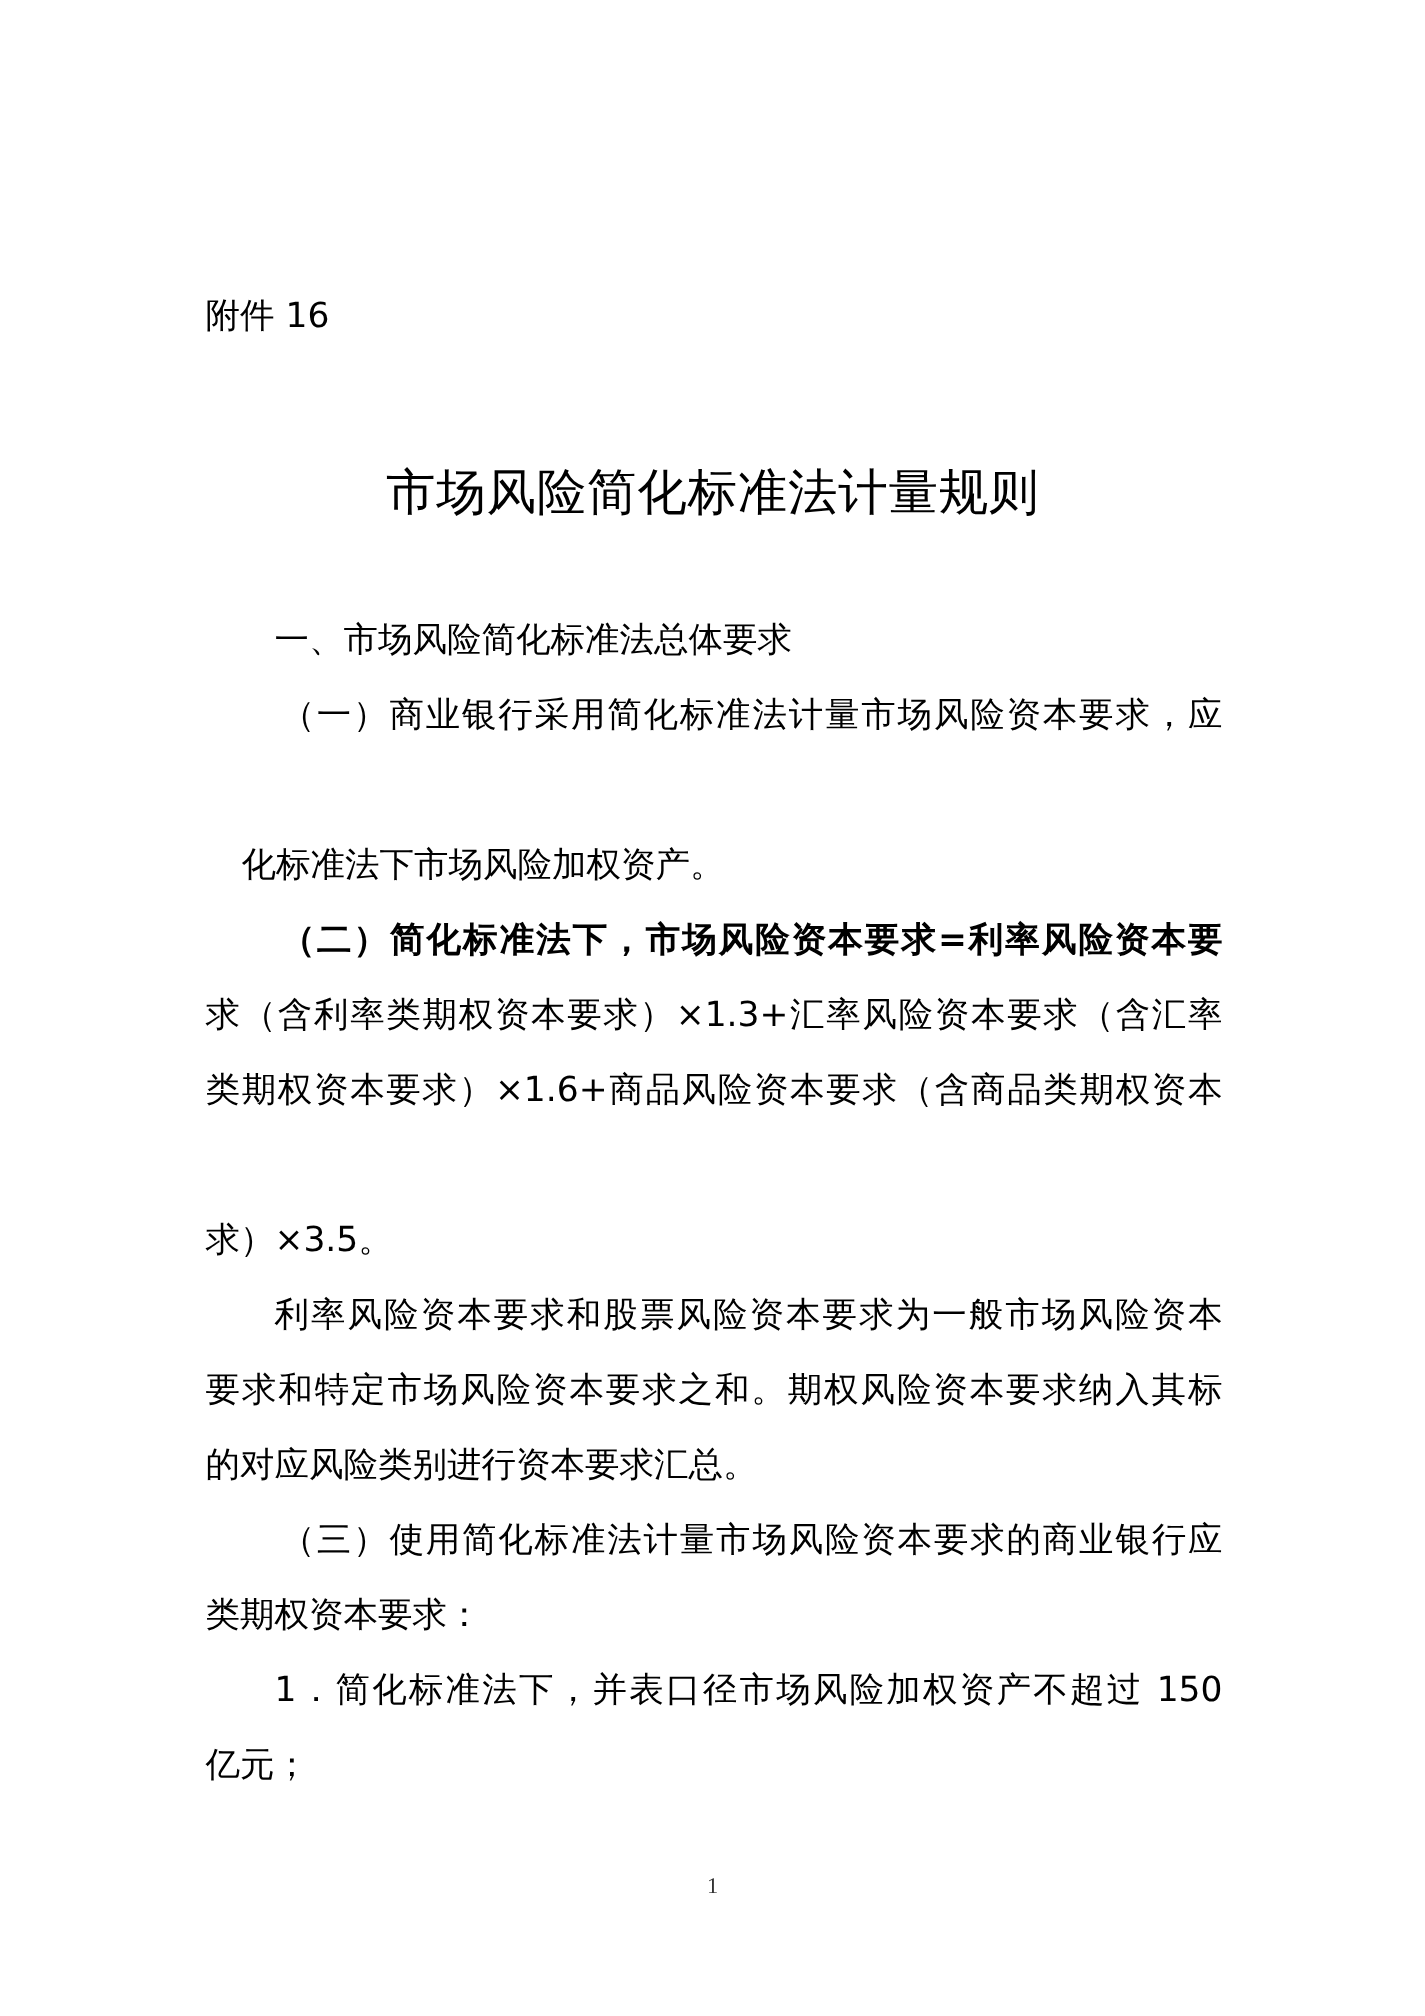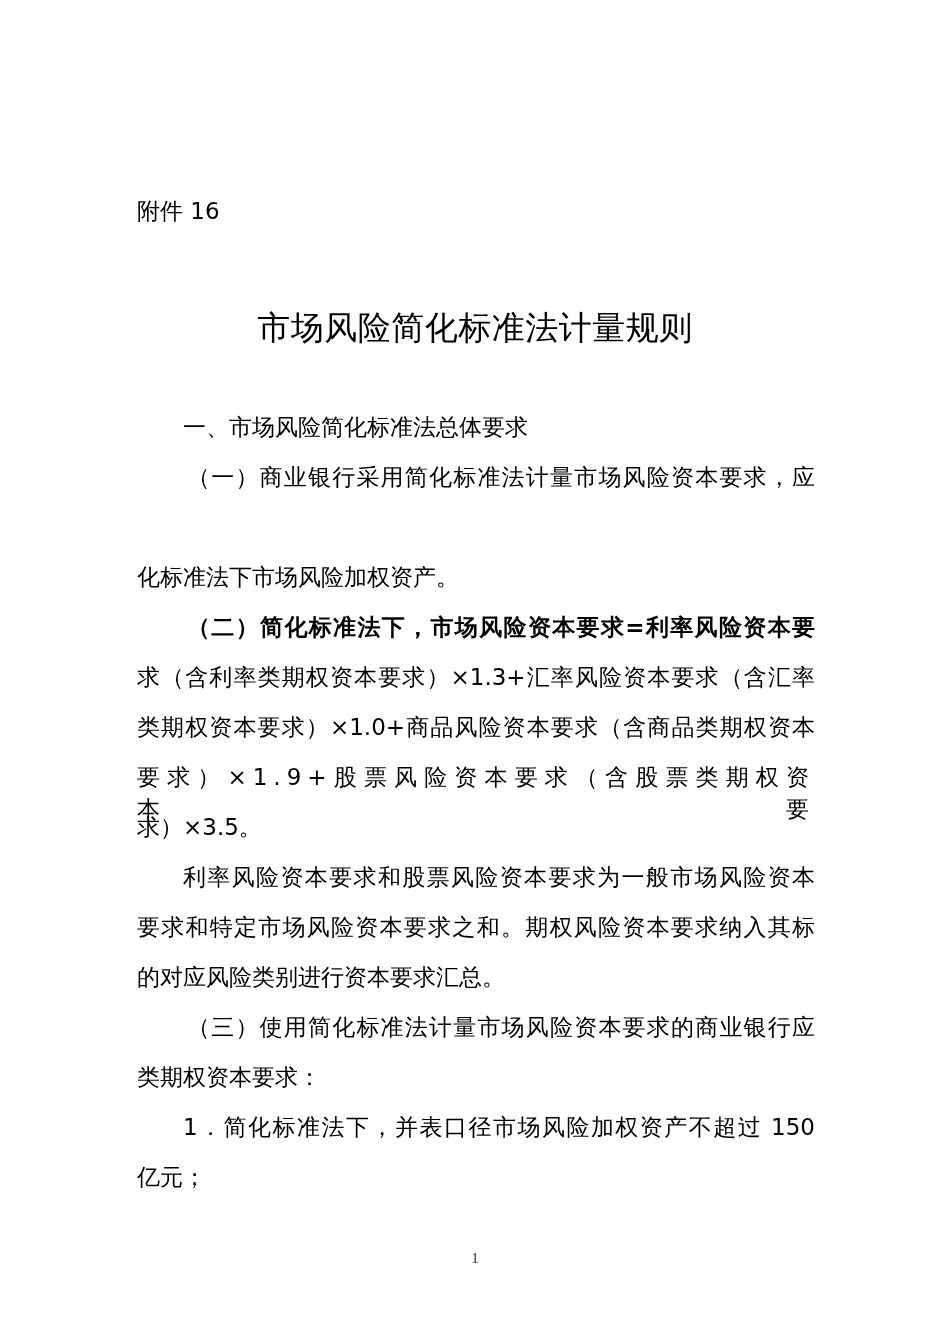--- a/index.html
+++ b/index.html
@@ -22,26 +22,25 @@
 
 <div class="page">
 
   <div class="attachment">附件 16</div>
 
   <div class="title">市场风险简化标准法计量规则</div>
 
   <div class="line indent" style="top:411px;">一、市场风险简化标准法总体要求</div>
 
   <div class="line indent-paren just" style="top:461px;">（一）商业银行采用简化标准法计量市场风险资本要求，应</div>
-  <div class="line" style="top:561px;">化标准法下市场风险加权资产。</div>
+  <div class="line" style="top:561px;margin-left:24px;">化标准法下市场风险加权资产。</div>
 
   <div class="line indent-paren just" style="top:611px;font-weight:bold;">（二）简化标准法下，市场风险资本要求=利率风险资本要</div>
   <div class="line just" style="top:661px;">求（含利率类期权资本要求）×1.3+汇率风险资本要求（含汇率</div>
-  <div class="line just" style="top:711px;">类期权资本要求）×1.0+商品风险资本要求（含商品类期权资本</div>
-  <div class="line just" style="top:761px; letter-spacing:6px;">要求）×1.9+股票风险资本要求（含股票类期权资本要</div>
+  <div class="line just" style="top:711px;">类期权资本要求）×1.6+商品风险资本要求（含商品类期权资本</div>
   <div class="line" style="top:811px;">求）×3.5。</div>
 
   <div class="line indent just" style="top:861px;">利率风险资本要求和股票风险资本要求为一般市场风险资本</div>
   <div class="line just" style="top:911px;">要求和特定市场风险资本要求之和。期权风险资本要求纳入其标</div>
   <div class="line" style="top:961px;">的对应风险类别进行资本要求汇总。</div>
 
   <div class="line indent-paren just" style="top:1011px;">（三）使用简化标准法计量市场风险资本要求的商业银行应</div>
   <div class="line" style="top:1061px;">类期权资本要求：</div>
 
   <div class="line indent just" style="top:1111px;">1．简化标准法下，并表口径市场风险加权资产不超过 150</div>

